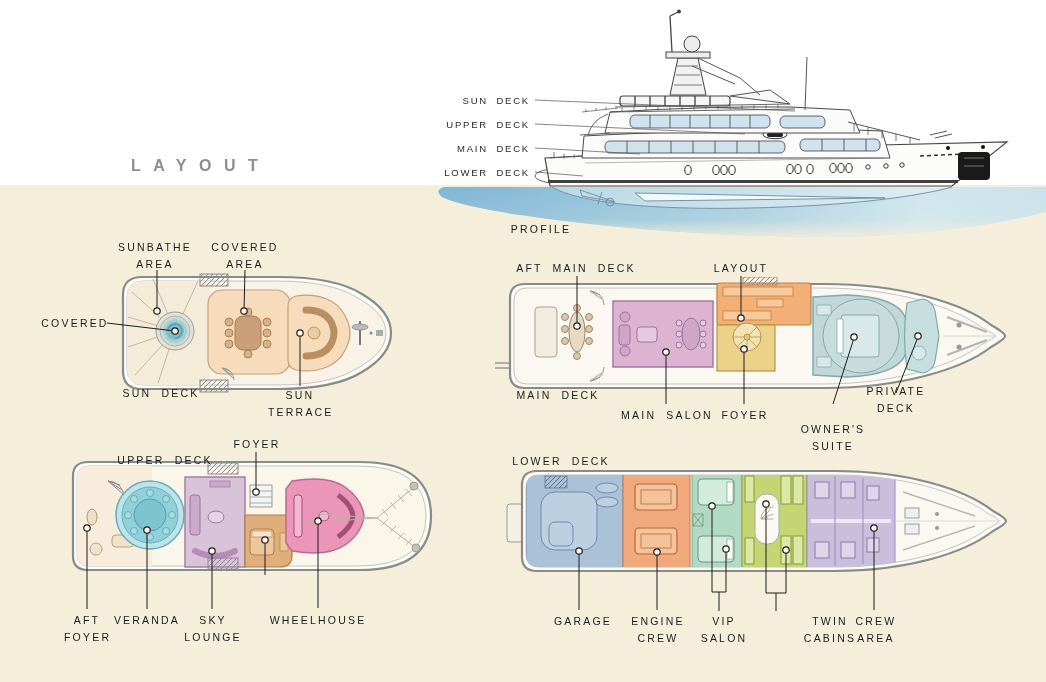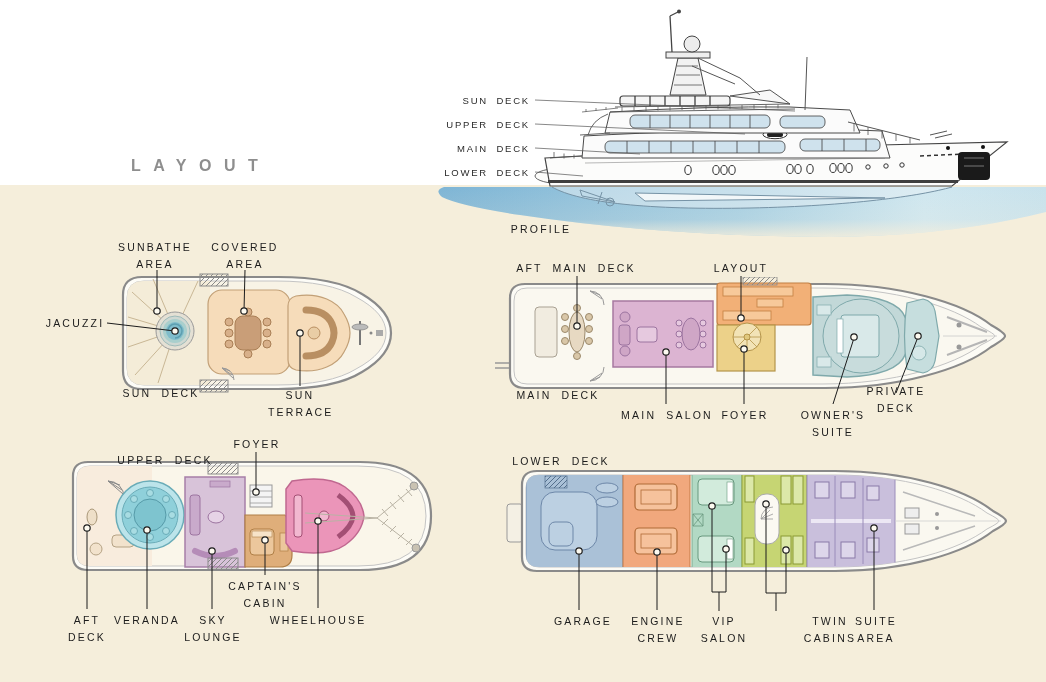--- a/index.html
+++ b/index.html
@@ -446,39 +446,38 @@
   <div class="title">LAYOUT</div>
 
   <div class="plbl" style="top:95px">SUN DECK</div>
   <div class="plbl" style="top:119px">UPPER DECK</div>
   <div class="plbl" style="top:143px">MAIN DECK</div>
   <div class="plbl" style="top:167px">LOWER DECK</div>
   <div class="lbl nw" style="left:506px;top:221px;width:70px">PROFILE</div>
 
   <div class="lbl" style="left:113px;top:239px;width:84px">SUNBATHE AREA</div>
   <div class="lbl" style="left:203px;top:239px;width:84px">COVERED AREA</div>
-  <div class="lbl" style="left:35px;top:315px;width:80px">JACUZZI</div>
+  <div class="lbl" style="left:35px;top:315px;width:80px">COVERED</div>
   <div class="lbl nw" style="left:101px;top:385px;width:120px">SUN DECK</div>
   <div class="lbl" style="left:268px;top:387px;width:64px">SUN TERRACE</div>
 
   <div class="lbl nw" style="left:501px;top:260px;width:150px">AFT MAIN DECK</div>
   <div class="lbl" style="left:701px;top:260px;width:80px">LAYOUT</div>
   <div class="lbl nw" style="left:498px;top:387px;width:120px">MAIN DECK</div>
   <div class="lbl nw" style="left:607px;top:407px;width:120px">MAIN SALON</div>
   <div class="lbl" style="left:710px;top:407px;width:70px">FOYER</div>
-  <div class="lbl lh17" style="left:797px;top:407px;width:72px">OWNER'S SUITE</div>
+  <div class="lbl lh17" style="left:797px;top:421px;width:72px">OWNER'S SUITE</div>
   <div class="lbl" style="left:863px;top:383px;width:66px">PRIVATE DECK</div>
 
   <div class="lbl" style="left:222px;top:436px;width:70px">FOYER</div>
   <div class="lbl nw" style="left:105px;top:452px;width:120px">UPPER DECK</div>
-  <div class="lbl lh17" style="left:64px;top:612px;width:46px">AFT DECK</div>
+  <div class="lbl lh17" style="left:64px;top:612px;width:46px">AFT FOYER</div>
   <div class="lbl" style="left:107px;top:612px;width:80px">VERANDA</div>
   <div class="lbl lh17" style="left:184px;top:612px;width:58px">SKY LOUNGE</div>
-  <div class="lbl lh17" style="left:222px;top:578px;width:86px">CAPTAIN'S CABIN</div>
   <div class="lbl nw" style="left:258px;top:612px;width:120px">WHEELHOUSE</div>
 
   <div class="lbl nw" style="left:501px;top:453px;width:120px">LOWER DECK</div>
   <div class="lbl" style="left:548px;top:613px;width:70px">GARAGE</div>
   <div class="lbl lh17" style="left:628px;top:613px;width:60px">ENGINE CREW</div>
   <div class="lbl lh17" style="left:696px;top:613px;width:56px">VIP SALON</div>
   <div class="lbl lh17" style="left:800px;top:613px;width:60px">TWIN CABINS</div>
-  <div class="lbl lh17" style="left:852px;top:613px;width:48px">SUITE AREA</div>
+  <div class="lbl lh17" style="left:852px;top:613px;width:48px">CREW AREA</div>
 </div>
 
 </body></html>

